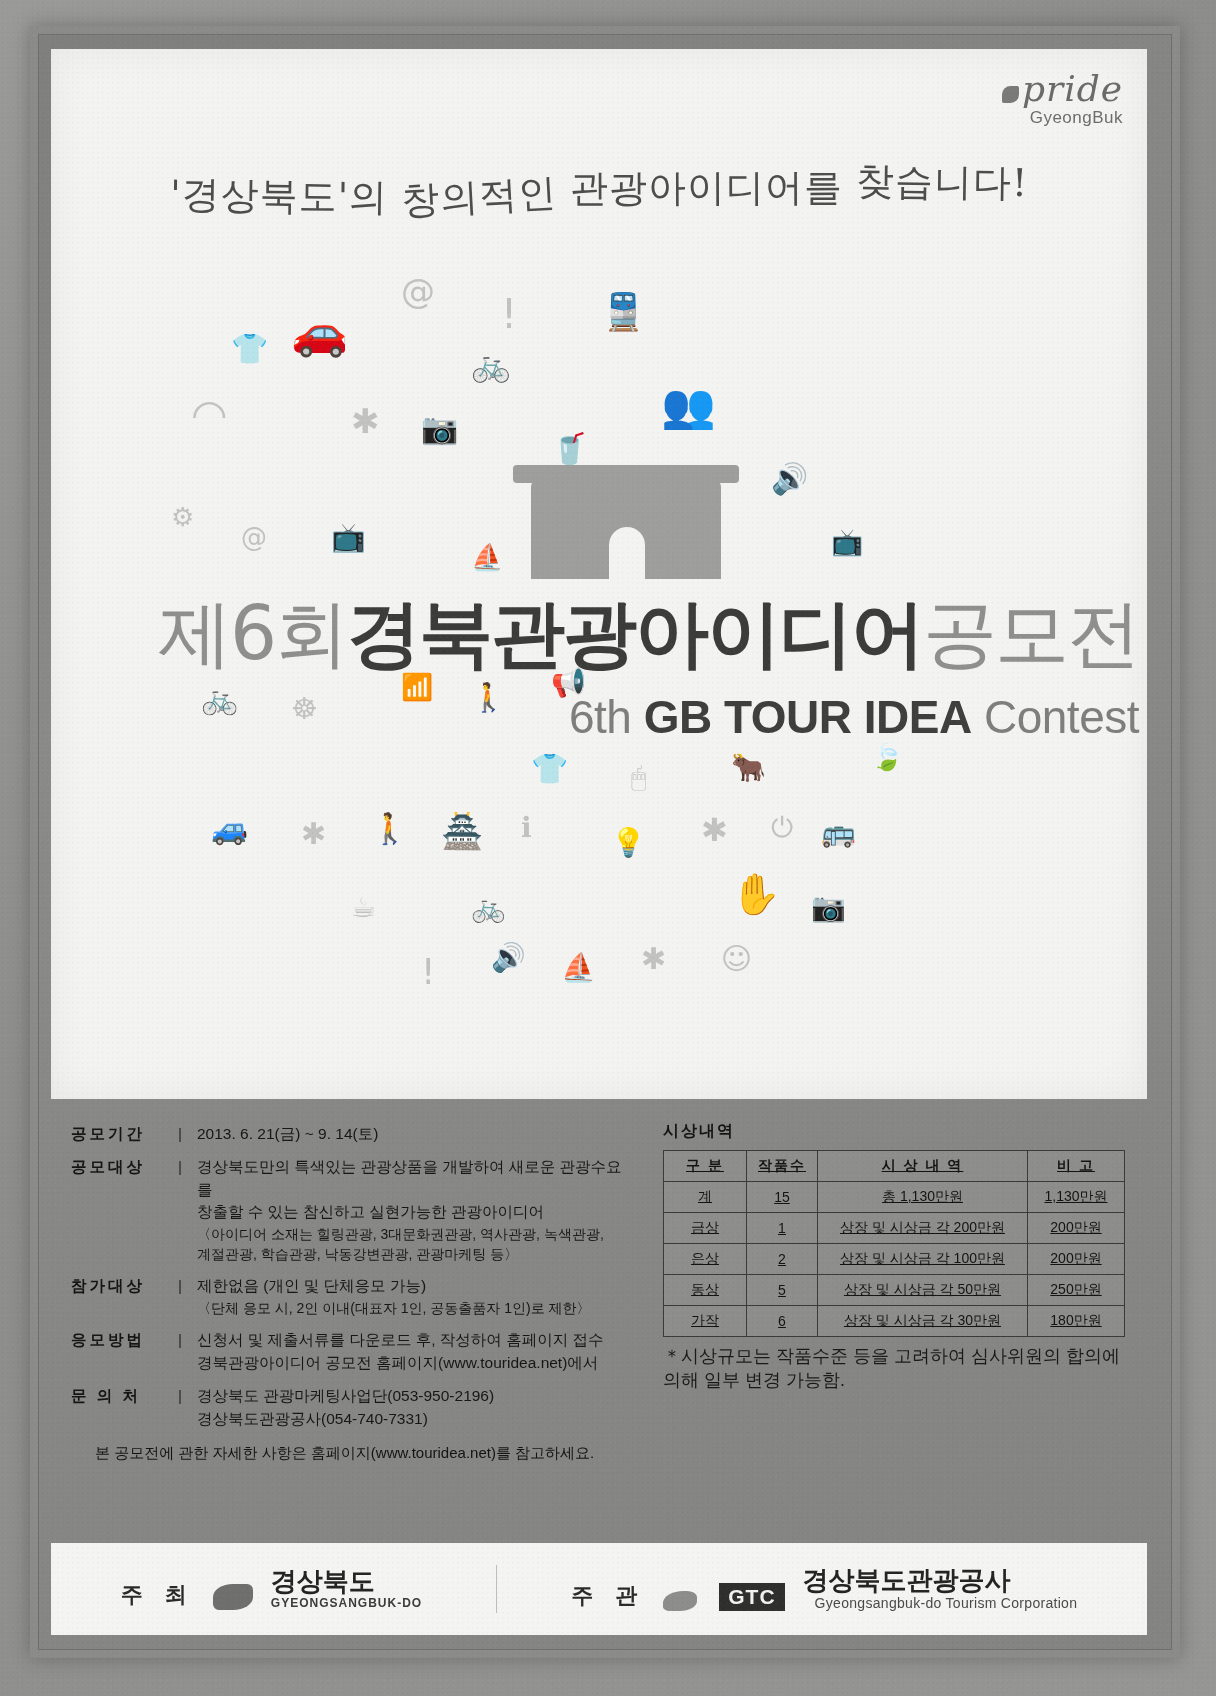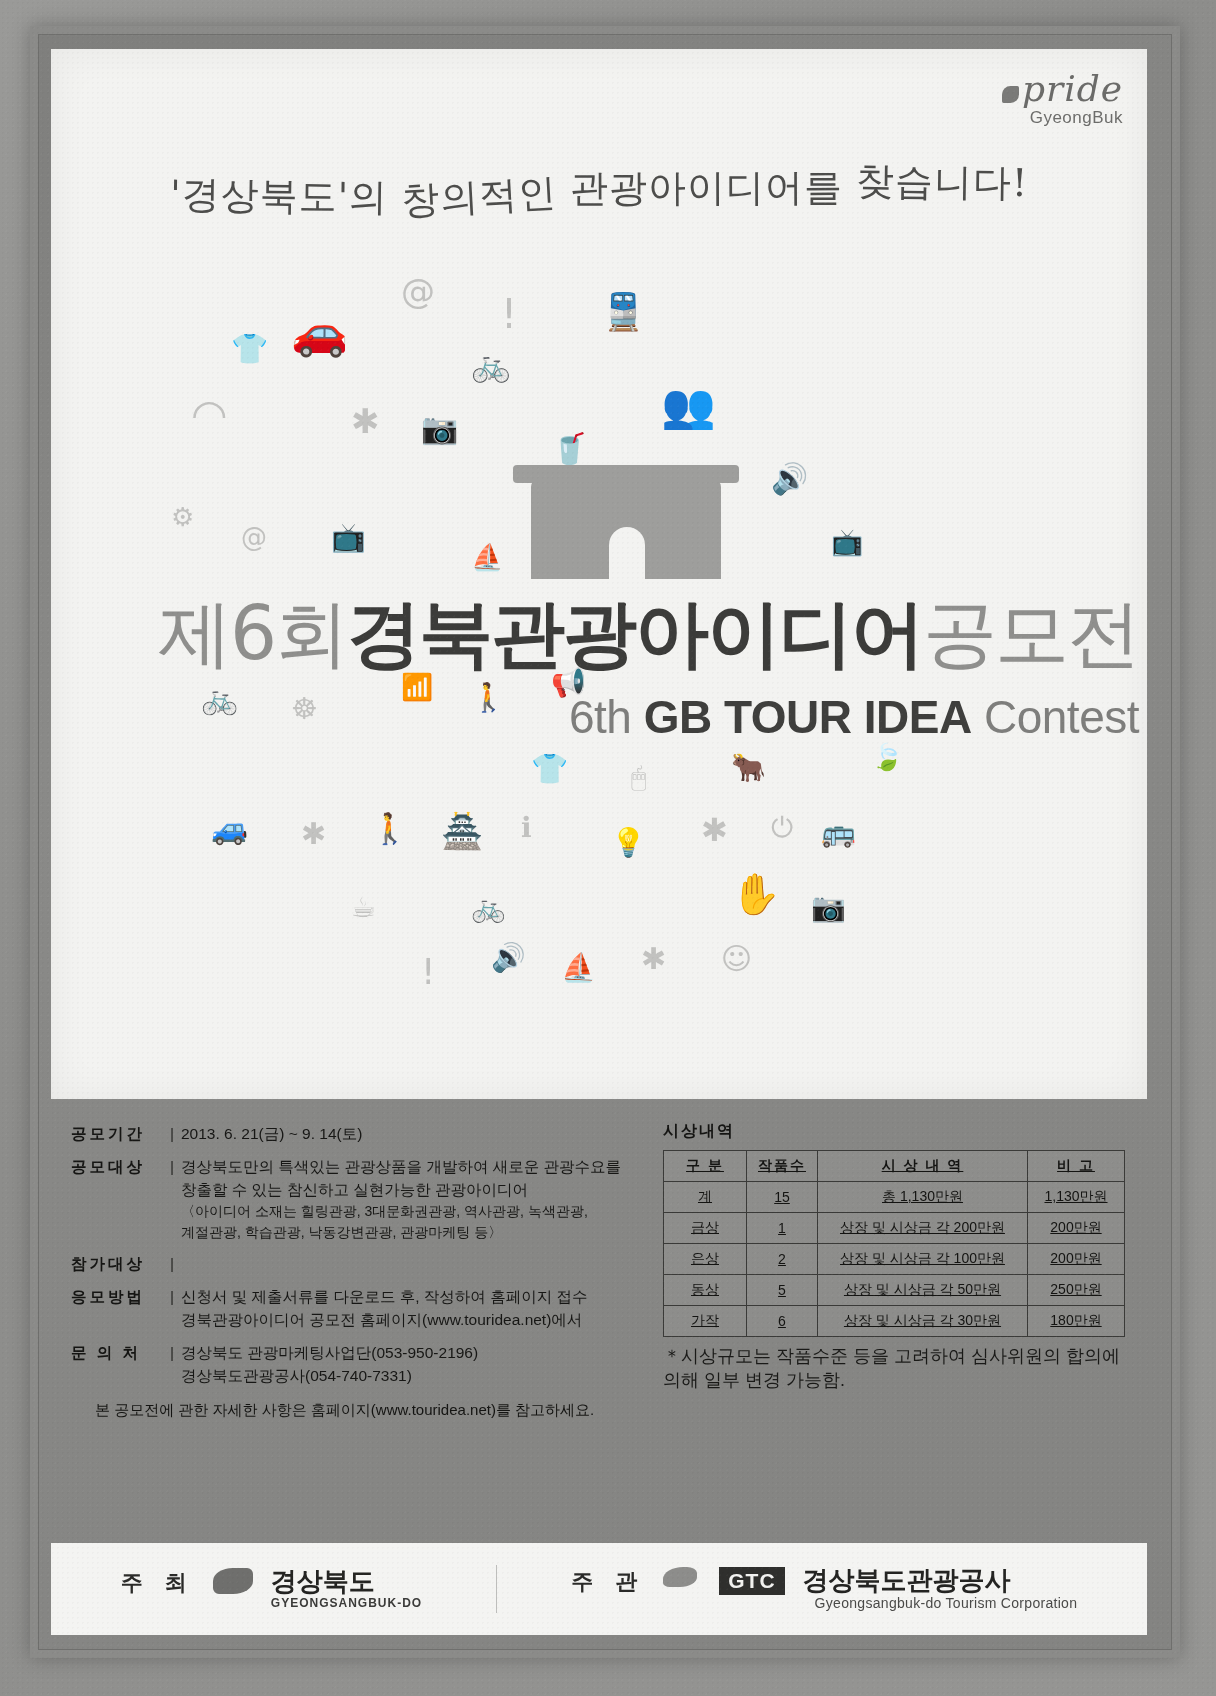--- a/index.html
+++ b/index.html
@@ -188,20 +188,21 @@
     position: absolute;
     left: 20px;
     top: 14px;
     width: 560px;
     font-size: 15.5px;
   }
   .info-row {
     display: flex;
     margin-bottom: 11px;
     line-height: 1.45;
+    gap: 8px;
   }
   .info-label {
     flex: 0 0 92px;
     font-weight: bold;
     letter-spacing: 3px;
     color: #151513;
   }
   .info-sep {
     flex: 0 0 18px;
     text-align: center;
@@ -264,21 +265,21 @@
     bottom: 14px;
     width: 1096px;
     height: 92px;
     background: #f4f4f2;
     display: flex;
     align-items: center;
     justify-content: center;
   }
   .sponsor-group {
     display: flex;
-    align-items: flex-start;
+    align-items: flex-end;
     gap: 18px;
   }
   .sponsor-label {
     font-size: 22px;
     font-weight: bold;
     letter-spacing: 8px;
     color: #2a2a28;
   }
   .divider {
     width: 1px;
@@ -440,20 +441,24 @@
               <div>경상북도만의 특색있는 관광상품을 개발하여 새로운 관광수요를</div>
               <div>창출할 수 있는 참신하고 실현가능한 관광아이디어</div>
               <div class="sm">〈아이디어 소재는 힐링관광, 3대문화권관광, 역사관광, 녹색관광,</div>
               <div class="sm">계절관광, 학습관광, 낙동강변관광, 관광마케팅 등〉</div>
             </div>
           </div>
 
           <div class="info-row">
             <div class="info-label">참가대상</div>
             <div class="info-sep">|</div>
+            <div class="info-value">
+              <div>제한없음 (개인 및 단체응모 가능)</div>
+              <div class="sm">〈단체 응모 시, 2인 이내(대표자 1인, 공동출품자 1인)로 제한〉</div>
+            </div>
           </div>
 
           <div class="info-row">
             <div class="info-label">응모방법</div>
             <div class="info-sep">|</div>
             <div class="info-value">
               <div>신청서 및 제출서류를 다운로드 후, 작성하여 홈페이지 접수</div>
               <div>경북관광아이디어 공모전 홈페이지(www.touridea.net)에서</div>
             </div>
           </div>

